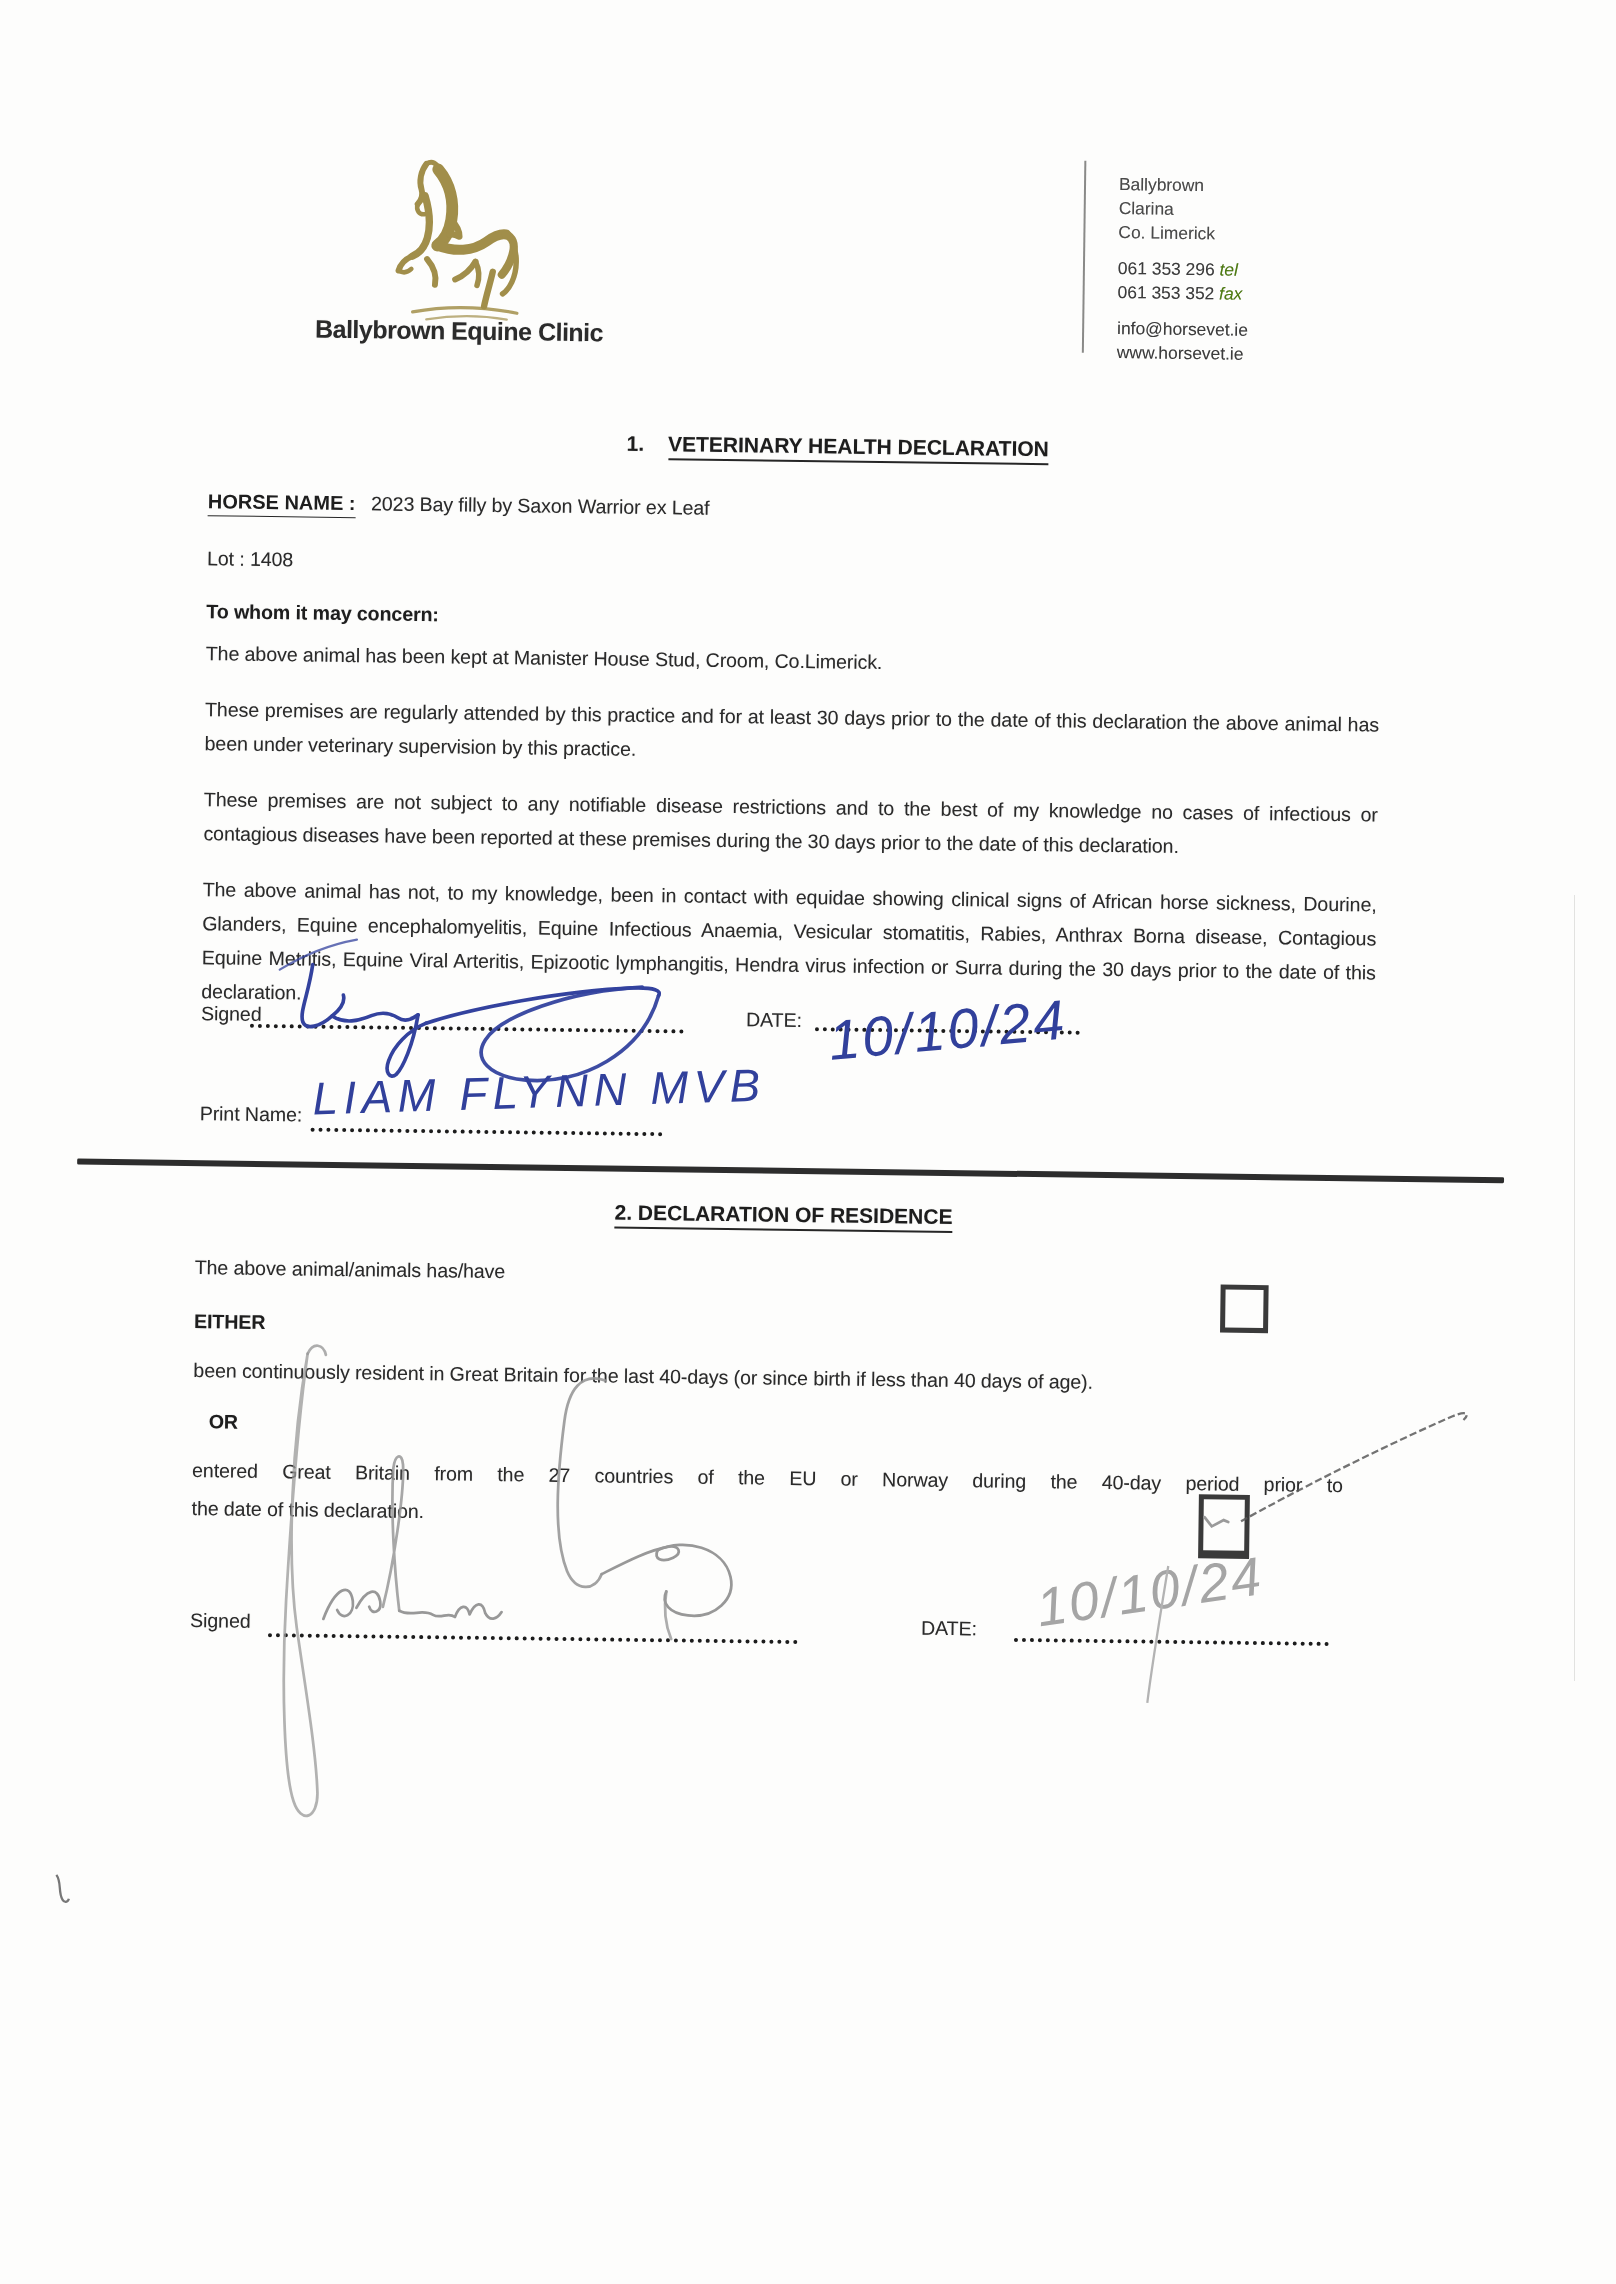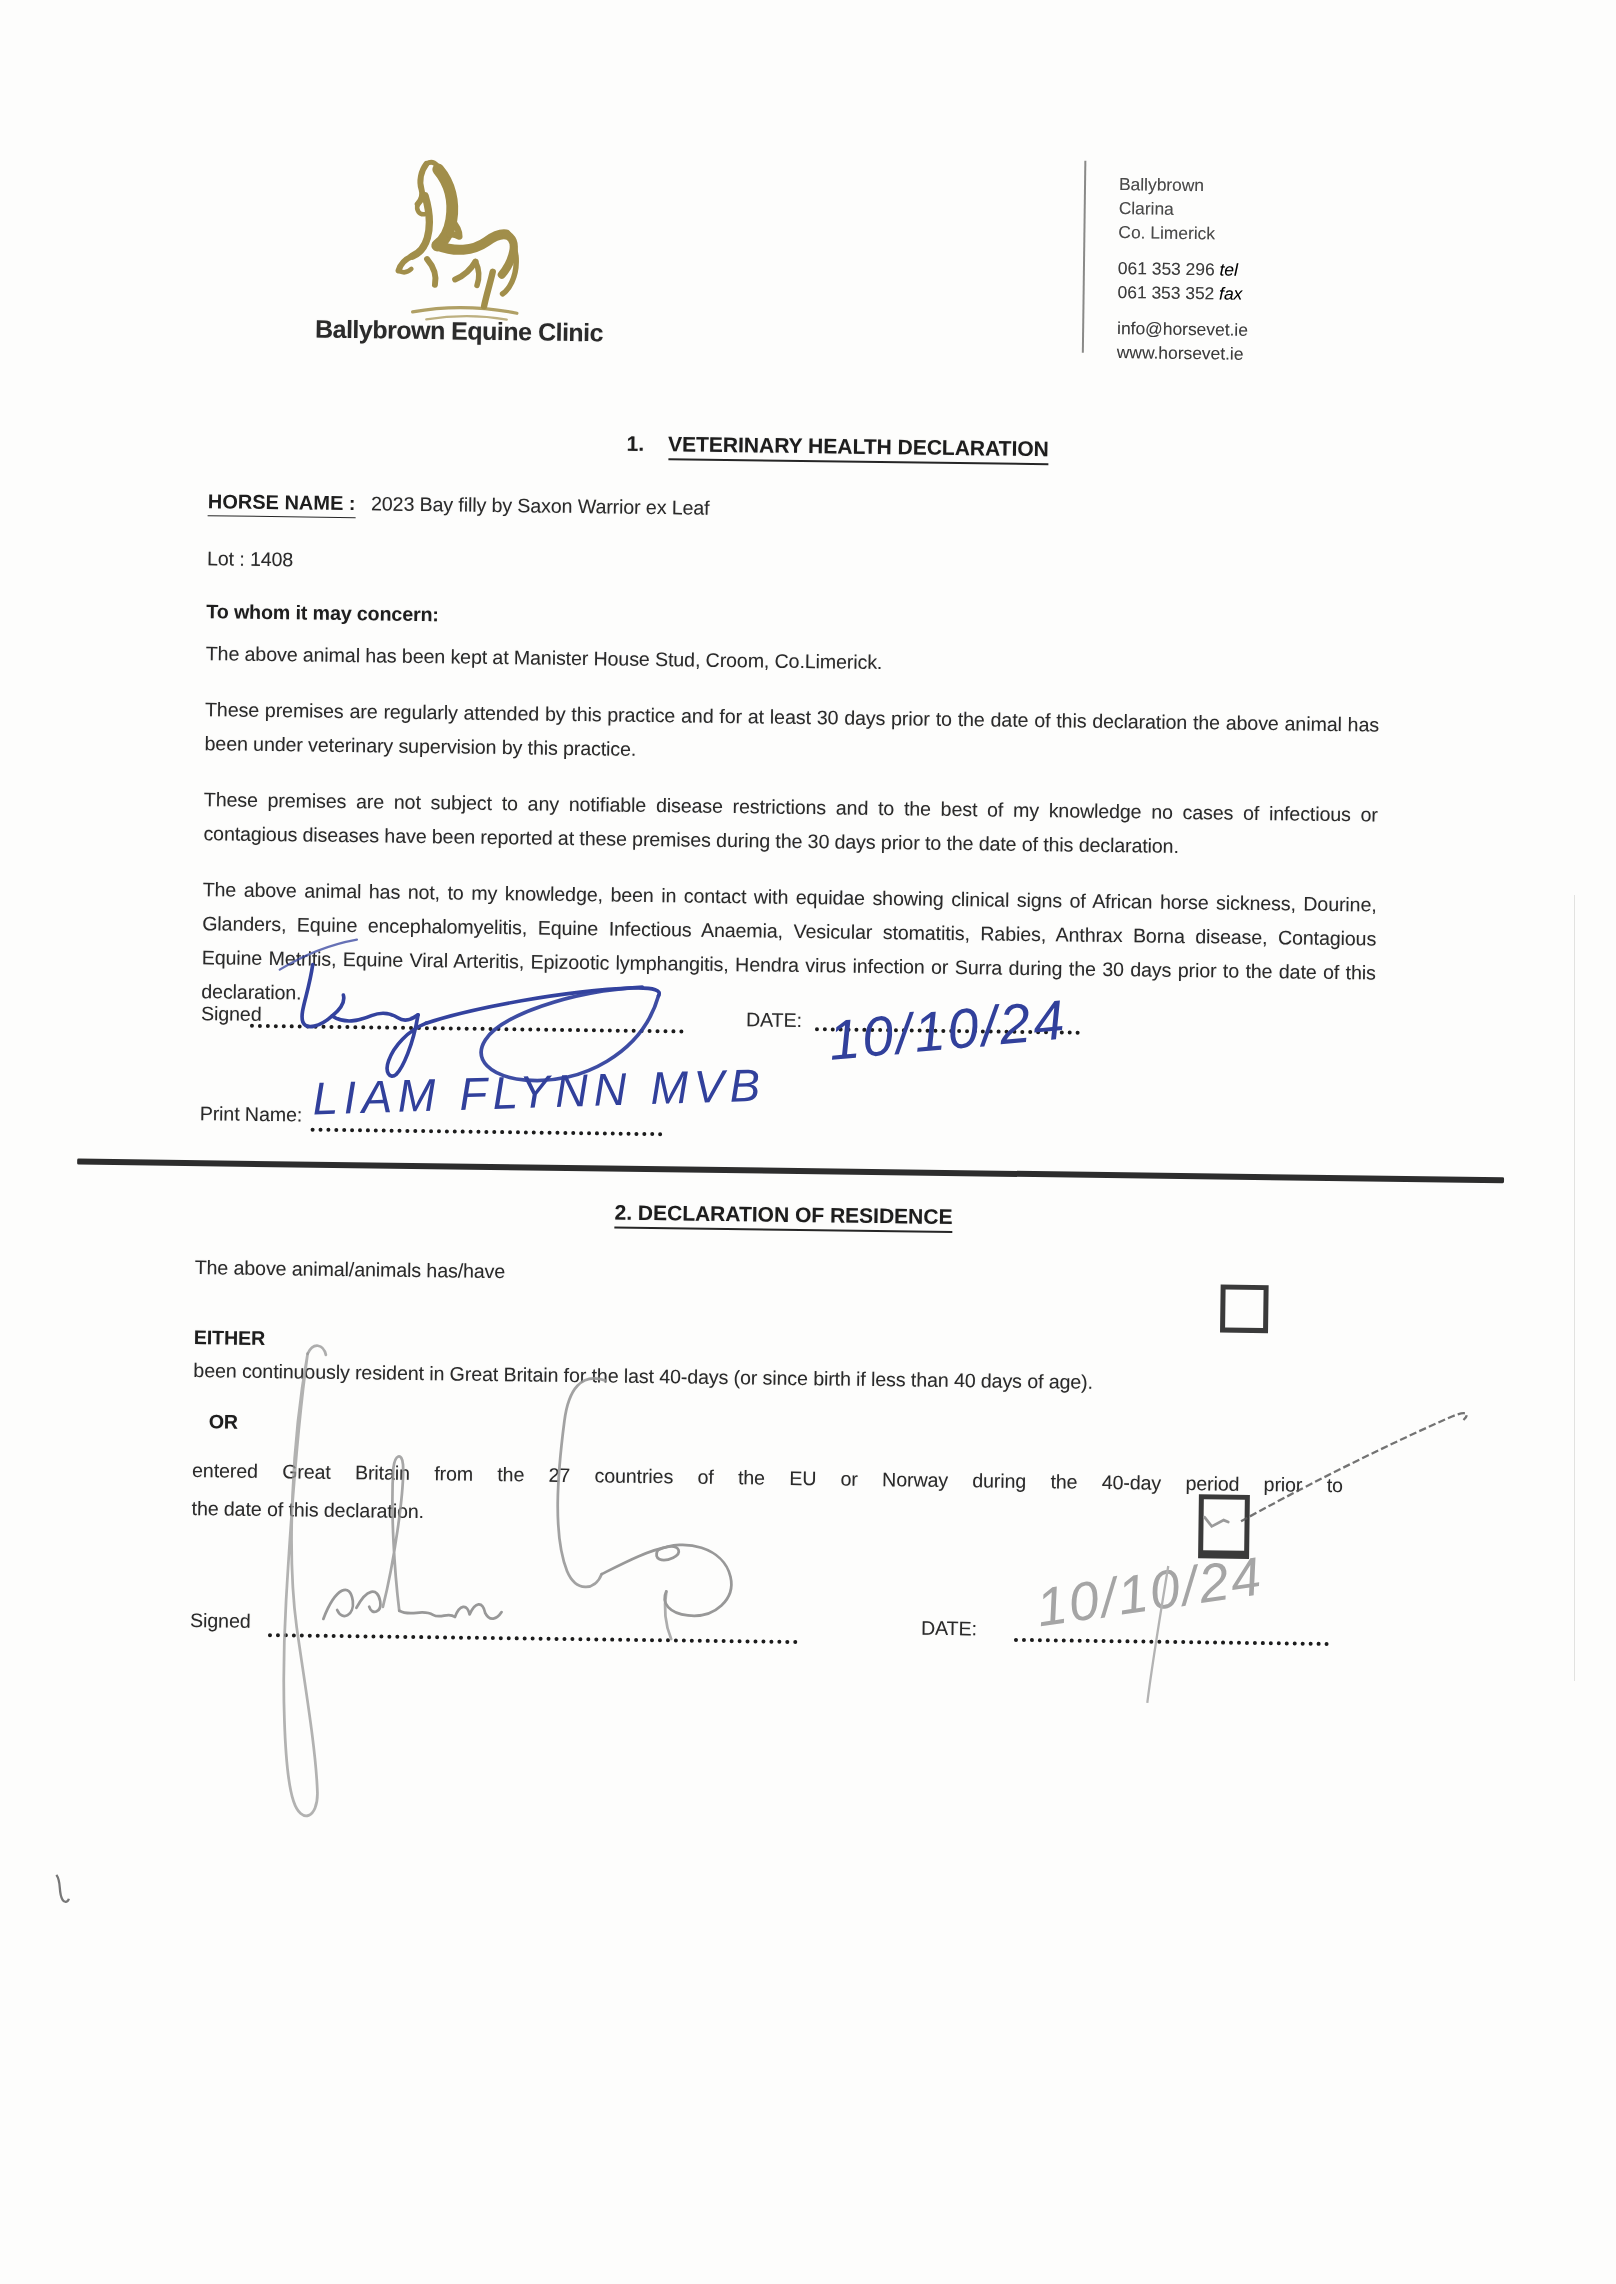--- a/index.html
+++ b/index.html
@@ -13,21 +13,21 @@
   .para{width:1174px;text-align:justify;}
   .nowrap{white-space:nowrap;}
   .stretch{word-spacing:19px;}
   .uline{border-bottom:2.3px solid #262626;padding-bottom:1.8px;}
   .dots{border-bottom:4.1px dotted #1c1c1c;height:0;}
   .clinic-name{font-size:25px;font-weight:bold;letter-spacing:-0.5px;color:#2b2b2b;
                text-shadow:0 0 0.9px rgba(70,70,70,.3);}
   .contact{font-size:17.4px;line-height:24px;color:#4a4a4a;text-shadow:0 0 0.5px rgba(90,90,90,.4);}
   .contact .grp{margin-bottom:12px;}
   .contact .dk{color:#3c3c3c;font-weight:500;}
-  .contact em{font-style:italic;color:#000000;}
+  .contact em{font-style:italic;color:#4d7c0f;}
   .vrule{width:1.8px;background:#8a8a88;}
   .title-row{display:flex;gap:24px;font-size:21px;font-weight:bold;color:#1d1d1d;
              text-shadow:0 0 0.9px rgba(60,60,60,.3);}
   .h-row{display:flex;gap:15.5px;font-size:20px;}
   .checkbox{border:5px solid #3a3a3a;background:transparent;}
   .divider{height:6px;background:#2d2d2d;border-radius:1.4px;}
   .scanedge{position:absolute;width:1.4px;background:#e2e2e0;}
   svg{overflow:visible;}
   .hand-blue{fill:#31409b;font-style:italic;}
   .hand-grey{fill:#a5a5a5;font-style:italic;}
@@ -119,21 +119,21 @@
     <div class="abs dots" style="left:320px;top:1126px;width:352px;"></div>
 
     <div class="abs divider" style="left:87px;top:1160px;width:1427px;"></div>
 
     <div class="abs title-row" style="left:625px;top:1195px;">
       <span class="uline">2. DECLARATION OF RESIDENCE</span>
     </div>
 
     <div class="abs txt" style="left:206px;top:1250px;">The above animal/animals has/have</div>
 
-    <div class="abs txt bold" style="left:206px;top:1304px;margin-top:16px;">EITHER</div>
+    <div class="abs txt bold" style="left:206px;top:1304px;">EITHER</div>
     <div class="abs checkbox" style="left:1232px;top:1271px;width:38px;height:38px;"></div>
 
     <div class="abs txt nowrap" style="left:206px;top:1353px;">been continuously resident in Great Britain for the last 40-days (or since birth if less than 40 days of age).</div>
 
     <div class="abs txt bold" style="left:222px;top:1404px;">OR</div>
 
     <div class="abs" style="left:206px;top:1453px;">
       <div class="txt nowrap stretch">entered Great Britain from the 27 countries of the EU or Norway during the 40-day period prior to</div>
       <div class="txt nowrap" style="margin-top:3.7px;">the date of this declaration.</div>
     </div>

